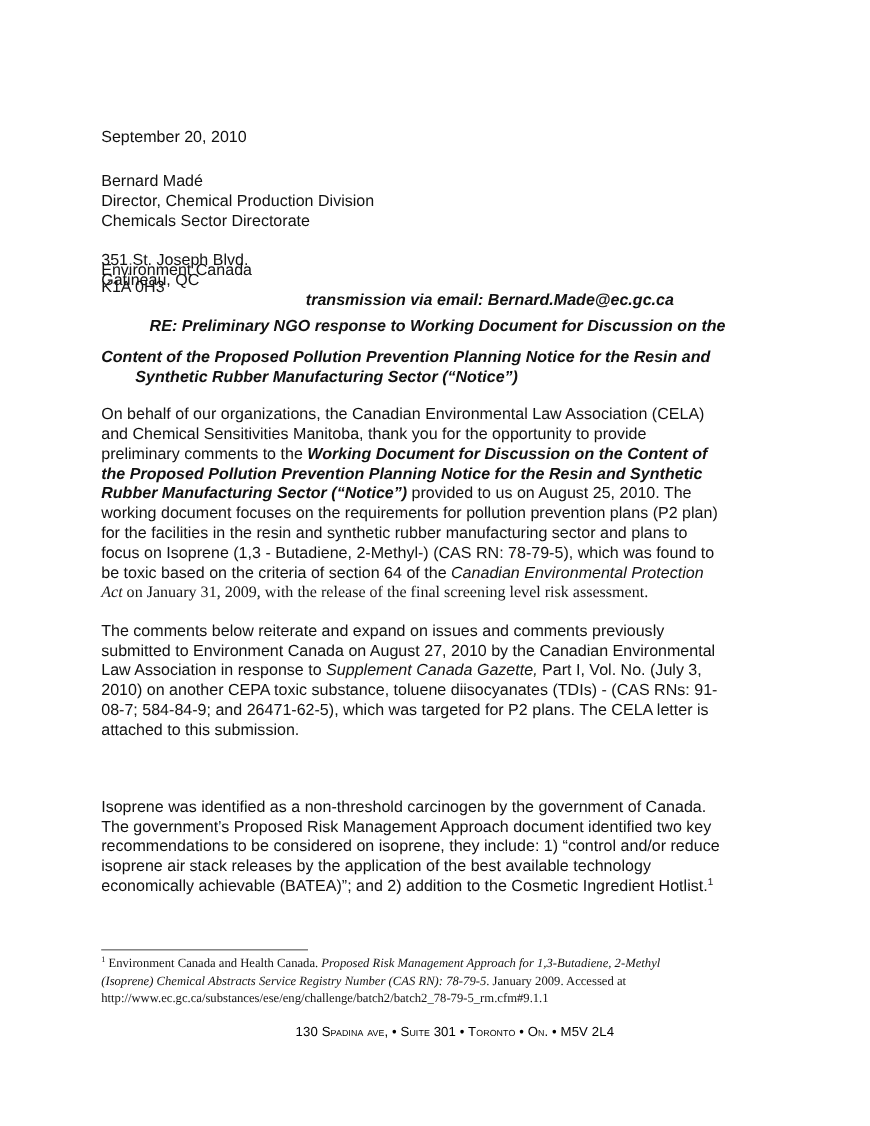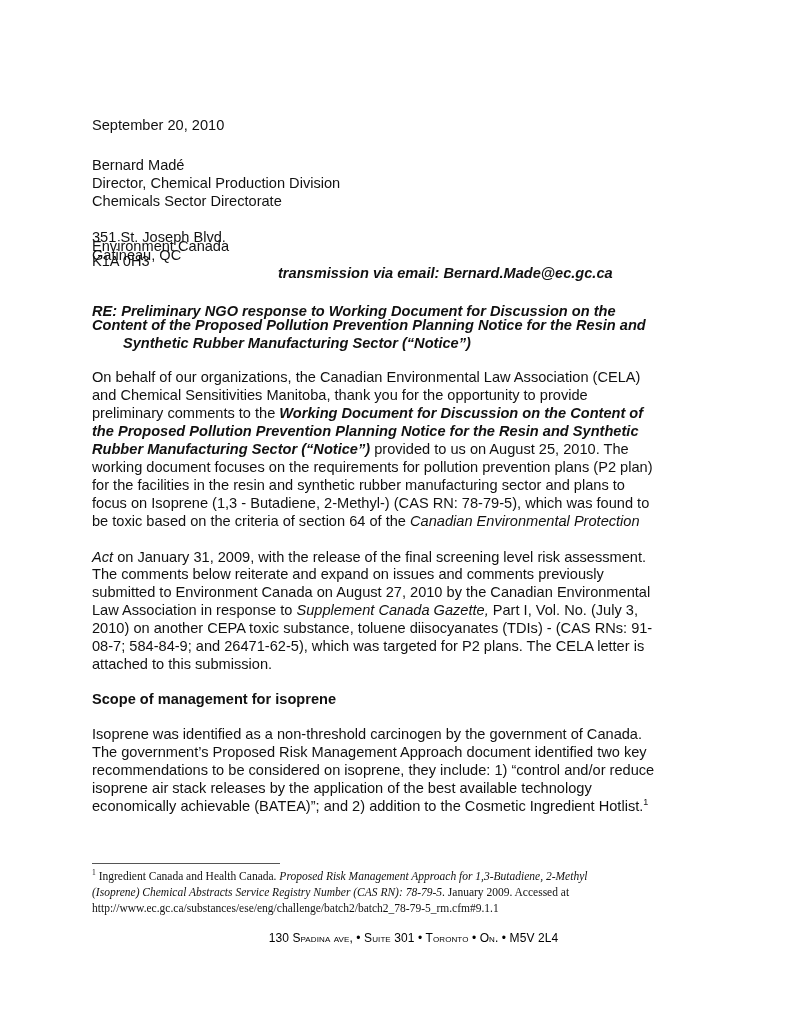--- a/index.html
+++ b/index.html
@@ -29,59 +29,58 @@
     <div class="line sans" style="top:174px;">Director, Chemical Production Division</div>
     <div class="line sans" style="top:192px;">Chemicals Sector Directorate</div>
     <div class="line sans" style="top:210px;margin-top:27px;">Environment Canada</div>
     <div class="line sans" style="top:228px;">351 St. Joseph Blvd.</div>
     <div class="line sans" style="top:246px;">Gatineau, QC</div>
     <div class="line sans" style="top:252px;">K1A 0H3</div>
     <div class="email sans bi" style="top:264px;">transmission via email: Bernard.Made@ec.gc.ca</div>
   </div>
 
   <div>
-    <div class="line sans bi" style="top:302px;">RE:  Preliminary NGO response to Working Document for Discussion on the</div>
+    <div class="line sans bi" style="top:288px;margin-left:44px;">RE:  Preliminary NGO response to Working Document for Discussion on the</div>
     <div class="line sans bi" style="top:316px;">Content of the Proposed Pollution Prevention Planning Notice for the Resin and</div>
     <div class="line sans bi" style="top:334px;margin-left:31px;">Synthetic Rubber Manufacturing Sector (“Notice”)</div>
   </div>
 
   <div>
     <div class="line sans" style="top:368px;">On behalf of our organizations, the Canadian Environmental Law Association (CELA)</div>
     <div class="line sans" style="top:386px;">and Chemical Sensitivities Manitoba, thank you for the opportunity to provide</div>
     <div class="line sans" style="top:404px;"><span>preliminary comments to the </span><span class="bi">Working Document for Discussion on the Content of</span></div>
     <div class="line sans bi" style="top:422px;">the Proposed Pollution Prevention Planning Notice for the Resin and Synthetic</div>
     <div class="line sans" style="top:440px;"><span class="bi">Rubber Manufacturing Sector (“Notice”)</span><span> provided to us on August 25, 2010.  The</span></div>
     <div class="line sans" style="top:458px;">working document focuses on the requirements for pollution prevention plans (P2 plan)</div>
     <div class="line sans" style="top:476px;">for the facilities in the resin and synthetic rubber manufacturing sector and plans to</div>
     <div class="line sans" style="top:494px;">focus on Isoprene (1,3 - Butadiene, 2-Methyl-) (CAS RN:  78-79-5), which was found to</div>
     <div class="line sans" style="top:512px;"><span>be toxic based on the criteria of section 64 of the </span><span class="i">Canadian Environmental Protection</span></div>
-    <div class="line sans" style="top:548px;"><span class="i">Act</span><span> on January 31, 2009, with the release of the final screening level risk assessment.</span></div>
+    <div class="line sans" style="top:530px;font-family:Liberation Serif, serif;"><span class="i">Act</span><span> on January 31, 2009, with the release of the final screening level risk assessment.</span></div>
   </div>
 
   <div>
     <div class="line sans" style="top:565px;">The comments below reiterate and expand on issues and comments previously</div>
     <div class="line sans" style="top:583px;">submitted to Environment Canada on August 27, 2010 by the Canadian Environmental</div>
     <div class="line sans" style="top:601px;"><span>Law Association in response to </span><span class="i">Supplement Canada Gazette,</span><span> Part I, Vol. No. (July 3,</span></div>
     <div class="line sans" style="top:619px;">2010) on another CEPA toxic substance, toluene diisocyanates (TDIs) - (CAS RNs:  91-</div>
     <div class="line sans" style="top:637px;">08-7; 584-84-9; and 26471-62-5), which was targeted for P2 plans.  The CELA letter is</div>
     <div class="line sans" style="top:655px;">attached to this submission.</div>
   </div>
 
-  <div class="line sans b" style="top:690px;">Scope of management for isoprene</div>
 
   <div>
     <div class="line sans" style="top:725px;">Isoprene was identified as a non-threshold carcinogen by the government of Canada.</div>
     <div class="line sans" style="top:743px;">The government’s Proposed Risk Management Approach document identified two key</div>
     <div class="line sans" style="top:761px;">recommendations to be considered on isoprene, they include: 1) “control and/or reduce</div>
     <div class="line sans" style="top:779px;">isoprene air stack releases by the application of the best available technology</div>
     <div class="line sans" style="top:797px;"><span>economically achievable (BATEA)”; and 2) addition to the Cosmetic Ingredient Hotlist.</span><span class="sup-sans">1</span></div>
   </div>
 
   <div class="fn-rule"></div>
   <div>
-    <div class="line serif" style="top:869px;"><span class="sup">1</span><span> Ingredient Canada and Health Canada.  </span><span class="i">Proposed Risk Management Approach for 1,3-Butadiene, 2-Methyl</span></div>
+    <div class="line serif" style="top:869px;"><span class="sup">1</span><span> Environment Canada and Health Canada.  </span><span class="i">Proposed Risk Management Approach for 1,3-Butadiene, 2-Methyl</span></div>
     <div class="line serif" style="top:885px;"><span class="i">(Isoprene) Chemical Abstracts Service Registry Number (CAS RN): 78-79-5</span><span>.  January 2009.  Accessed at</span></div>
     <div class="line serif" style="top:901px;">http://www.ec.gc.ca/substances/ese/eng/challenge/batch2/batch2_78-79-5_rm.cfm#9.1.1</div>
   </div>
 
   <div class="footer" style="top:931px;">130 Spadina ave, • Suite 301 • Toronto • On. • M5V 2L4</div>
 
 </div>
 
 </body></html>

